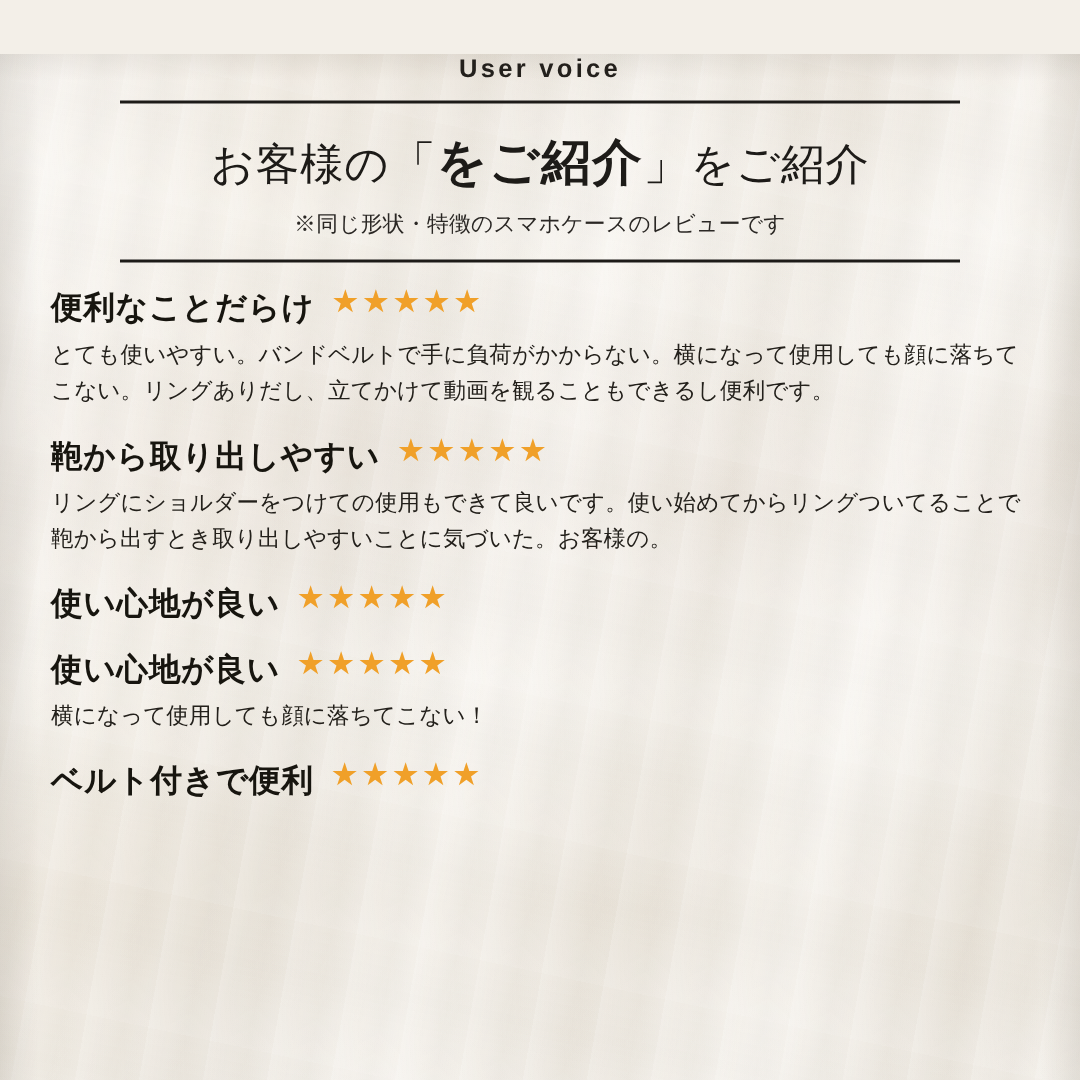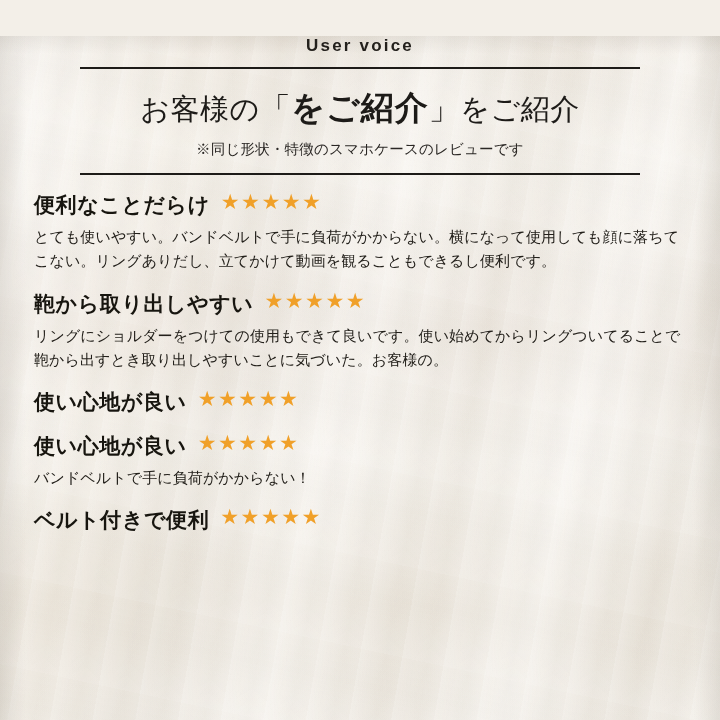--- a/index.html
+++ b/index.html
@@ -185,21 +185,21 @@
           <div class="review-title">使い心地が良い</div>
           <div class="stars">★★★★★</div>
         </div>
       </div>
 
       <div class="review">
         <div class="review-head">
           <div class="review-title">使い心地が良い</div>
           <div class="stars">★★★★★</div>
         </div>
-        <div class="review-body">バンドベルトで手に負荷がかからない！</div>
+        <div class="review-body">横になって使用しても顔に落ちてこない！</div>
       </div>
 
       <div class="review">
         <div class="review-head">
           <div class="review-title">ベルト付きで便利</div>
           <div class="stars">★★★★★</div>
         </div>
       </div>
 
     </div>

